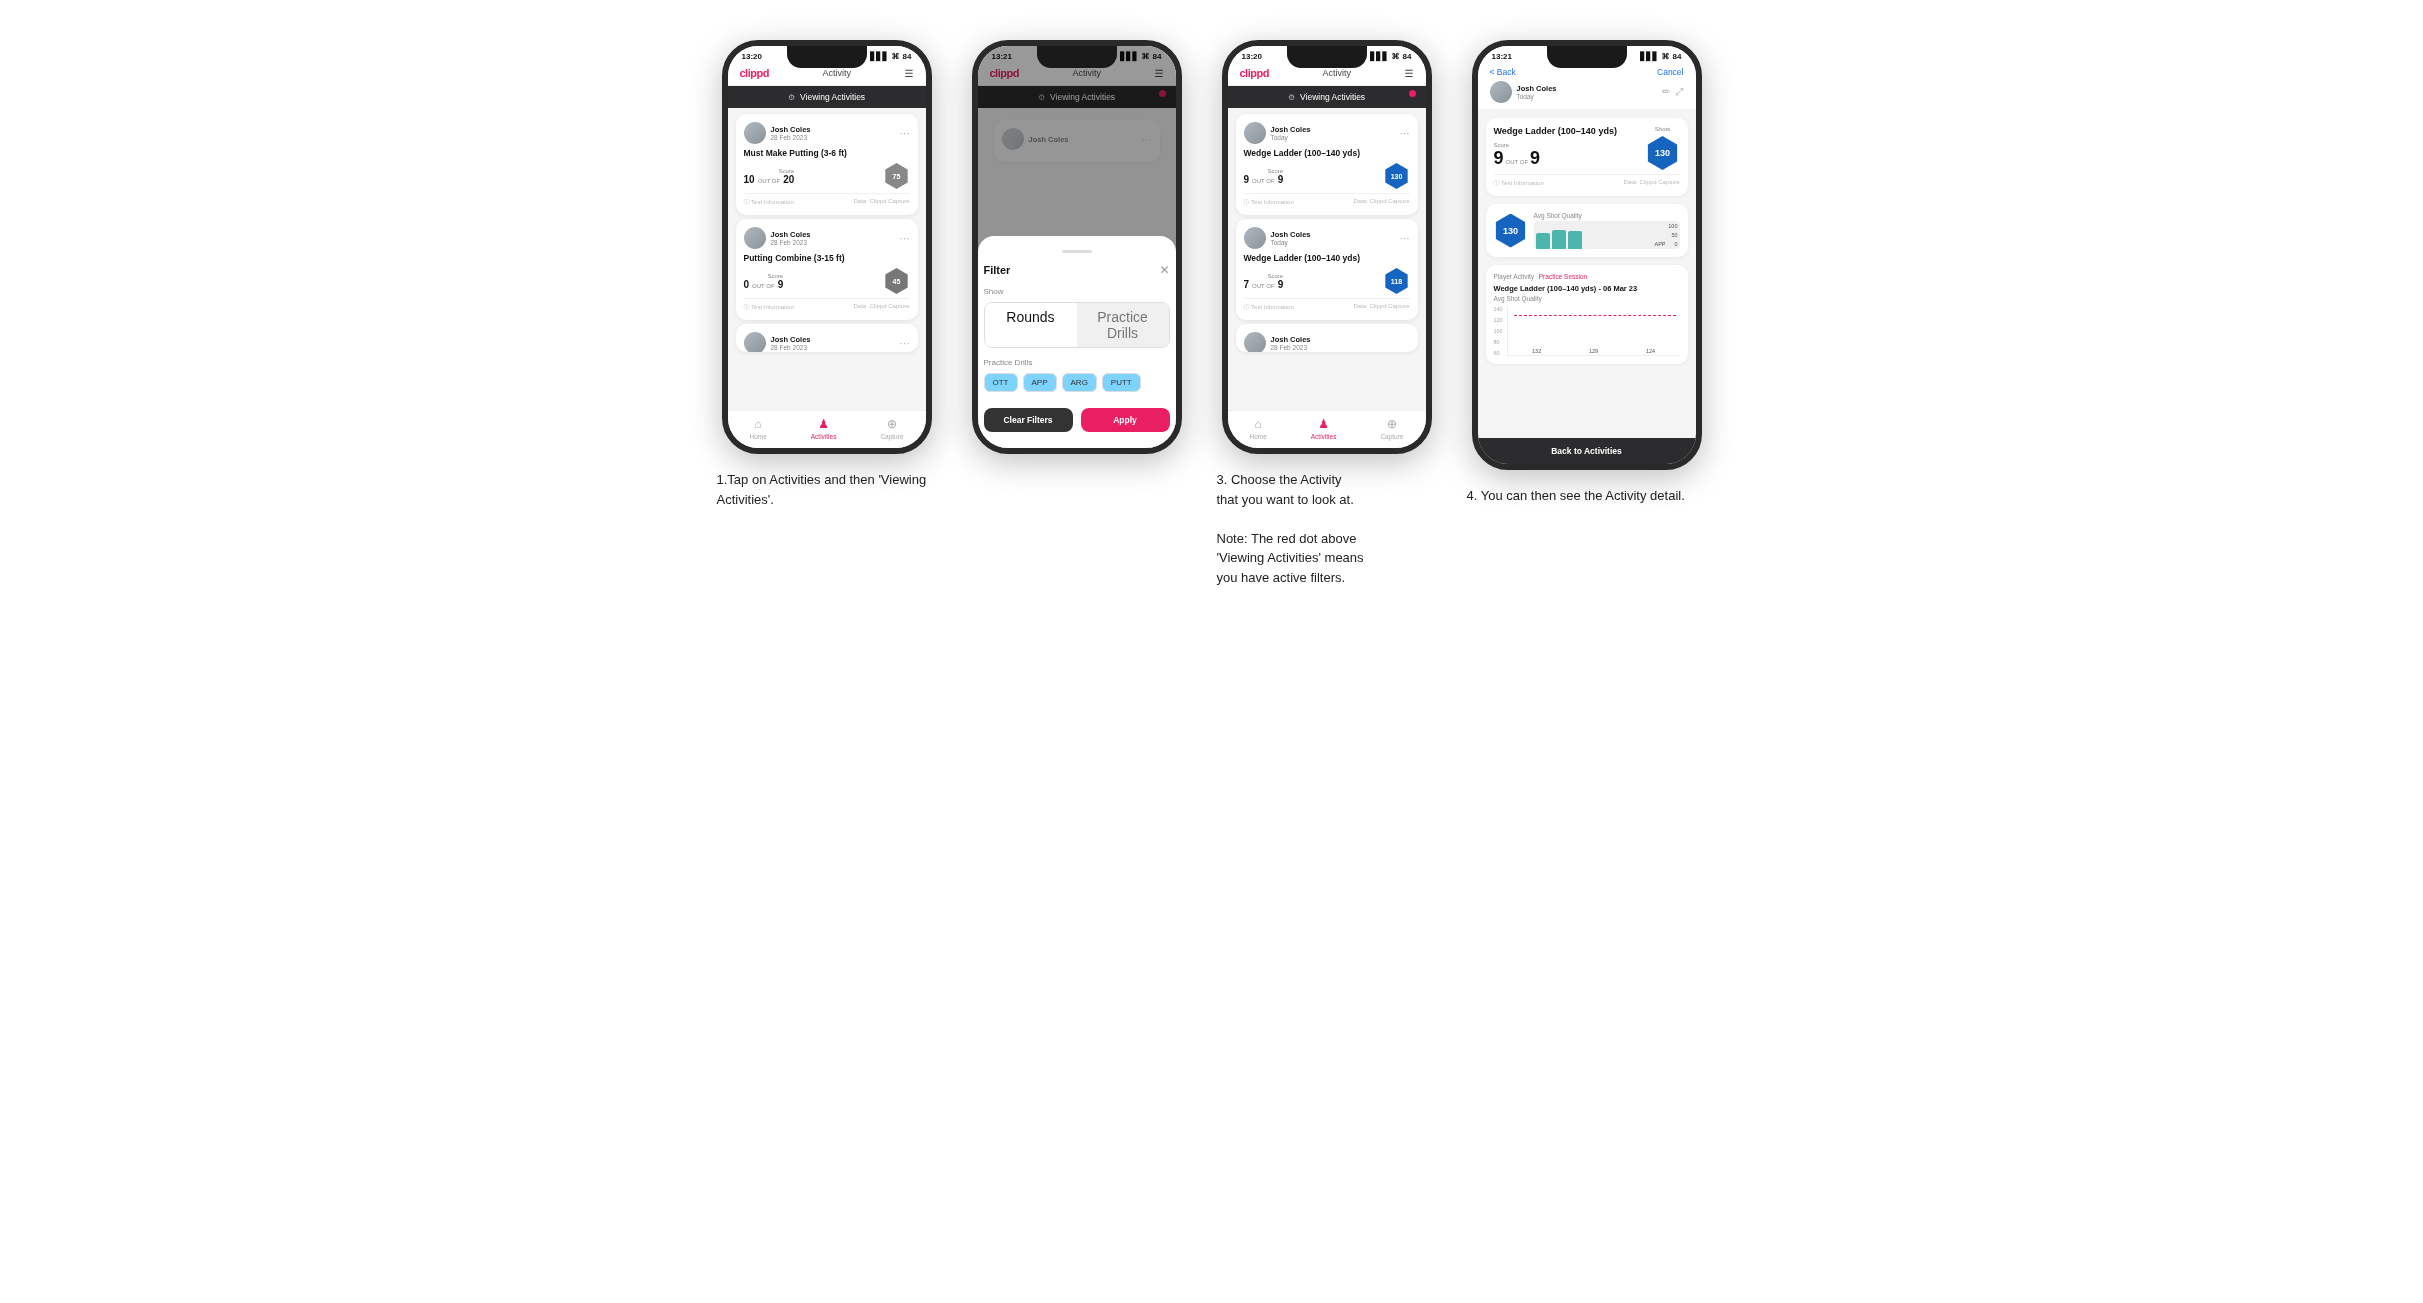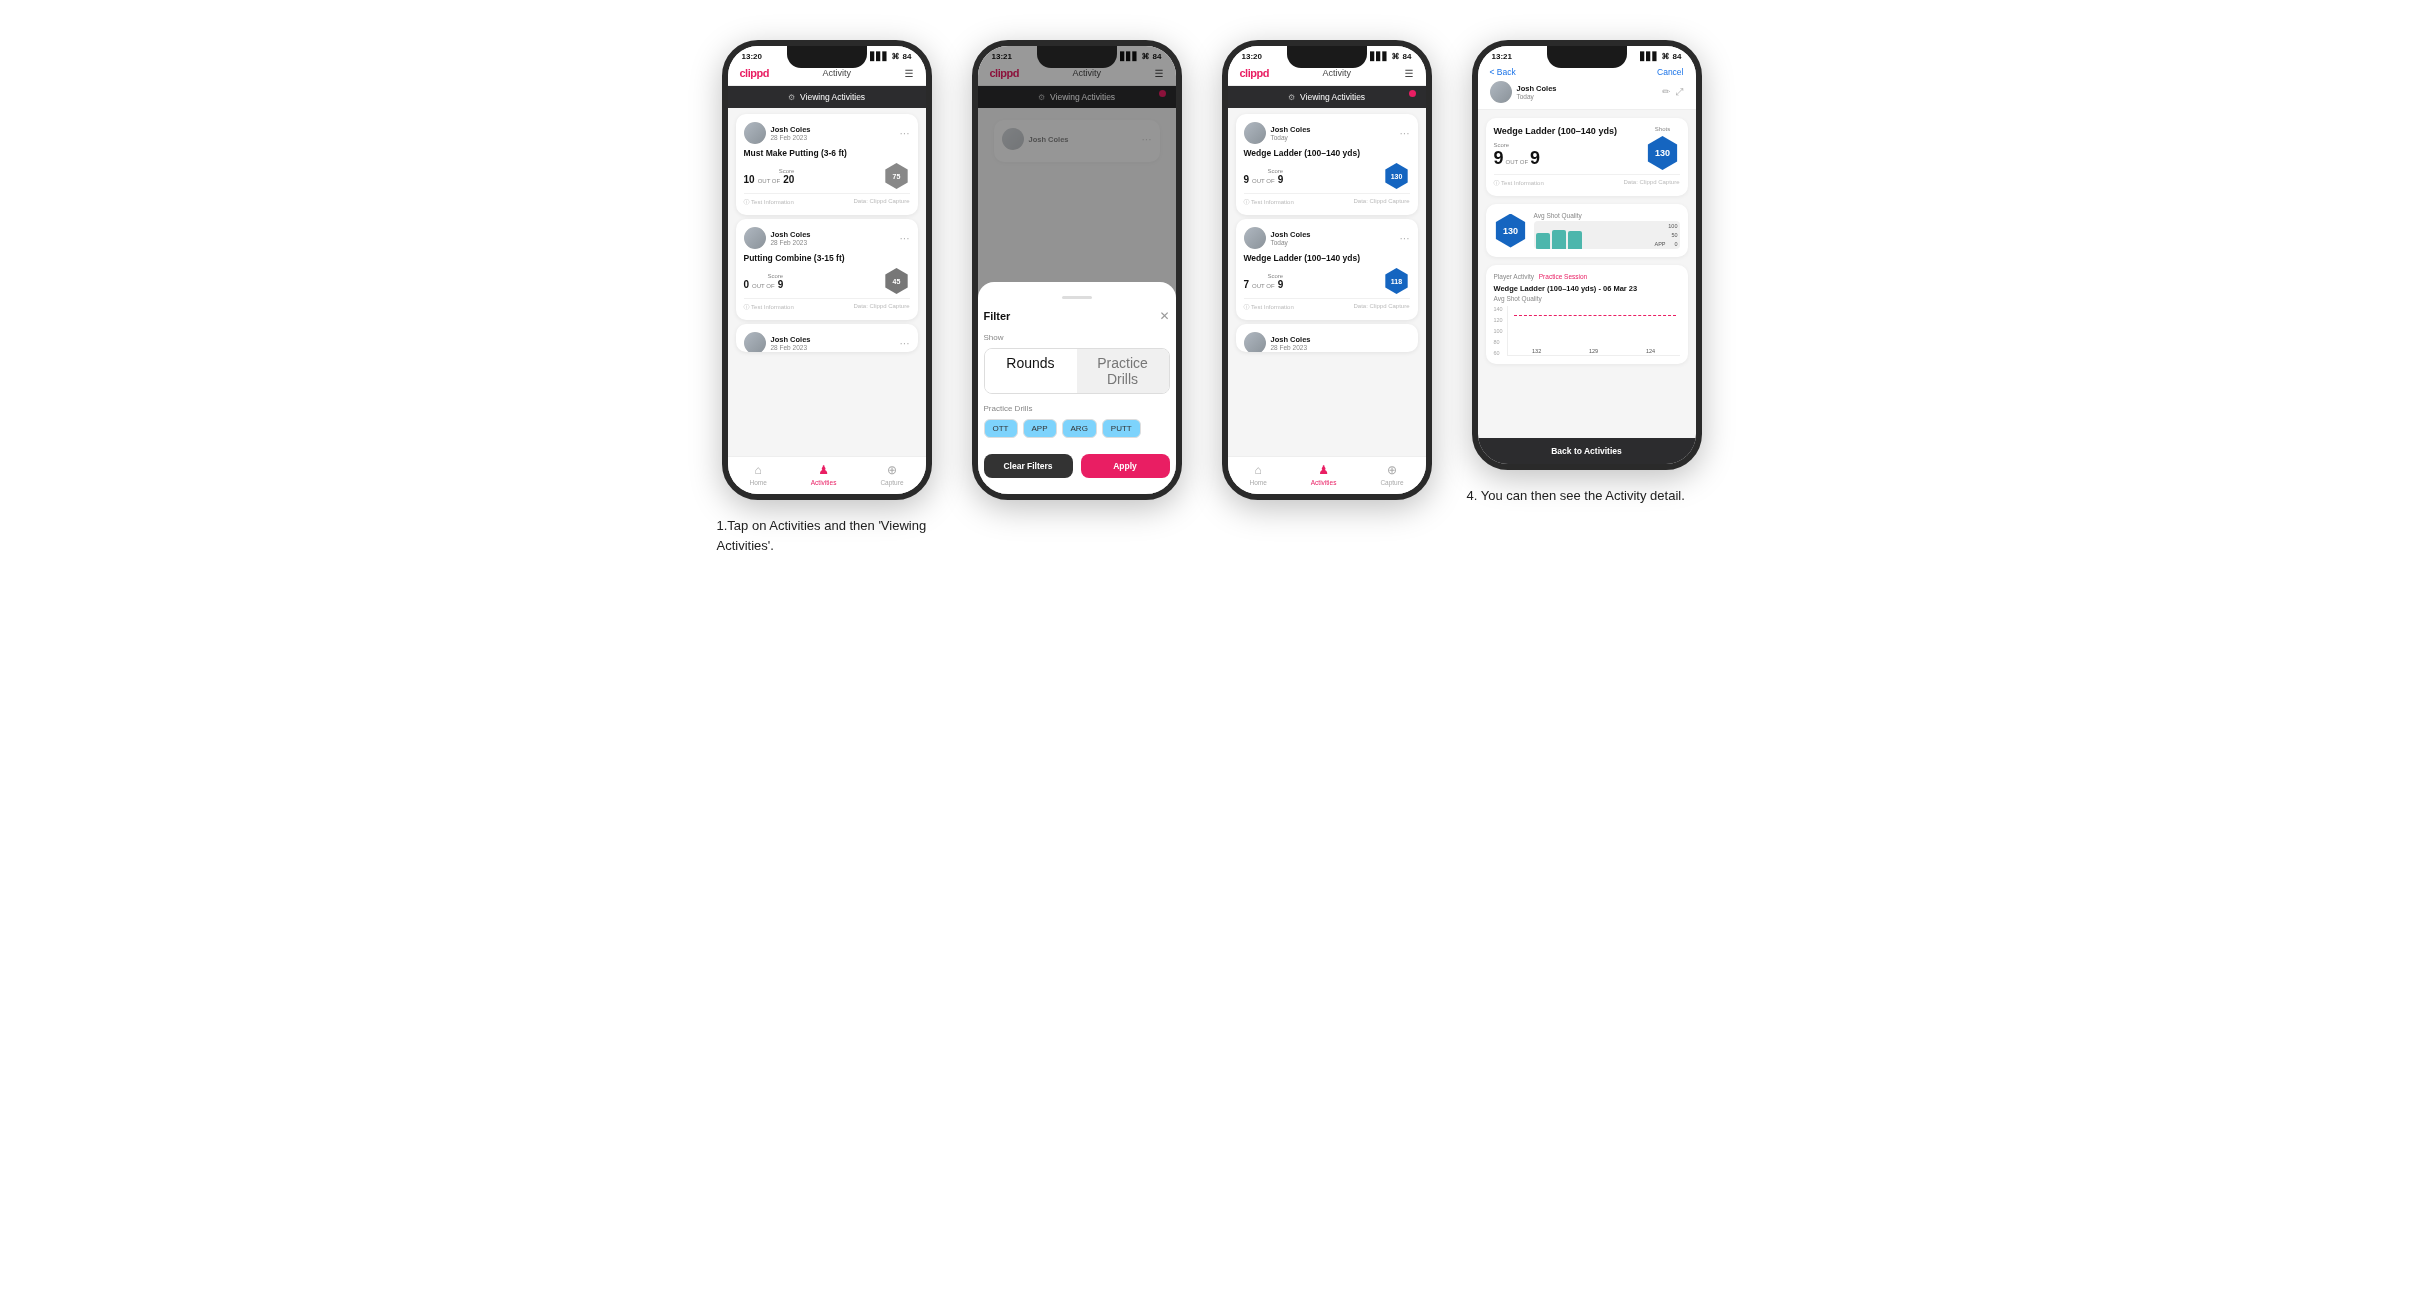--- a/index.html
+++ b/index.html
@@ -15,21 +15,21 @@
       min-height: 100vh;
     }
     .phone-column {
       display: flex;
       flex-direction: column;
       align-items: center;
       width: 220px;
     }
     .phone-frame {
       width: 210px;
-      height: 460px;
+      height: 414px;
       background: #1a1a1a;
       border-radius: 36px;
       border: 6px solid #2a2a2a;
       overflow: hidden;
       position: relative;
       box-shadow: 0 8px 32px rgba(0,0,0,0.25);
     }
     .phone-notch {
       position: absolute;
       top: 0;
@@ -770,20 +770,21 @@
           <span class="nav-icon active">♟</span>
           <span class="nav-label active">Activities</span>
         </div>
         <div class="nav-item">
           <span class="nav-icon">⊕</span>
           <span class="nav-label">Capture</span>
         </div>
       </div>
     </div>
   </div>
+  <div class="caption">3. Choose the Activity<br>that you want to look at.<br><br>Note: The red dot above<br>'Viewing Activities' means<br>you have active filters.</div>
 </div>
 
 <div class="phone-column" style="width:240px;">
   <div class="phone-frame" style="width:230px;height:430px;">
     <div class="phone-notch"></div>
     <div class="phone-screen">
 
       <div class="status-bar">
         <span>13:21</span>
         <div class="status-icons">

